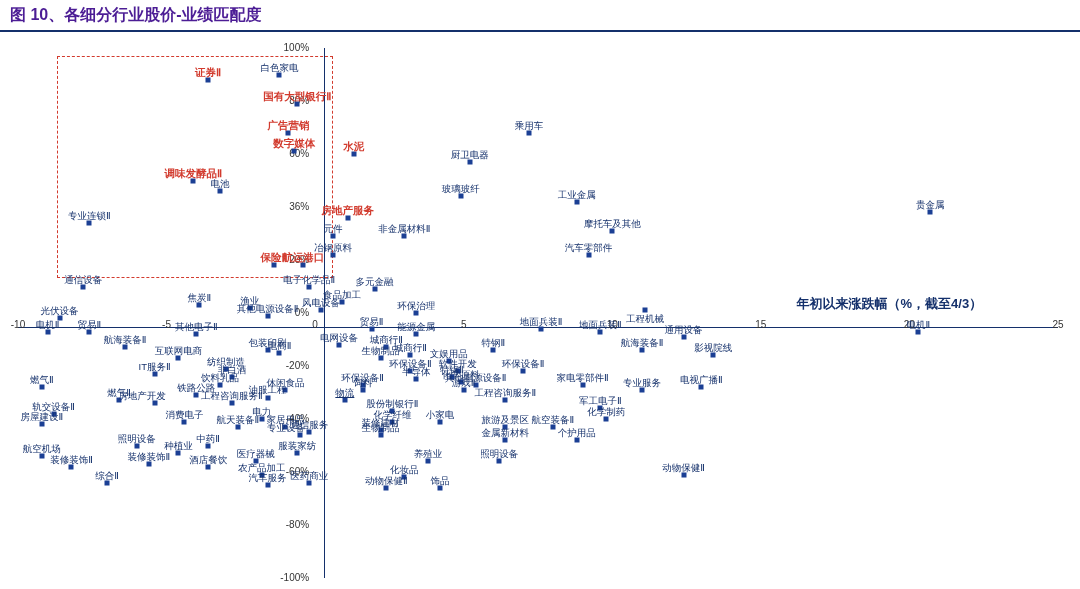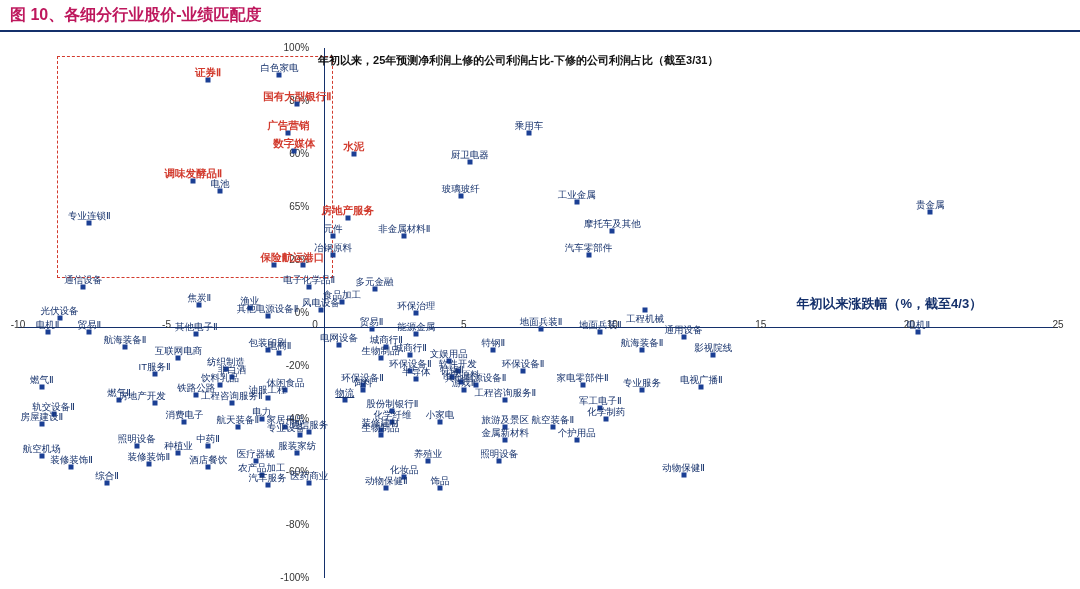--- a/index.html
+++ b/index.html
@@ -14,21 +14,21 @@
   #wrap{position:relative;width:1080px;height:589px;}
 
   
   .title-bar{
     position:absolute;left:0;top:0;width:1080px;height:32px;
     border-bottom:2px solid #14306b;
     box-sizing:border-box;
   }
   .title-text{
     position:absolute;left:10px;top:5px;
-    font-size:16px;font-weight:bold;color:#be185d;
+    font-size:16px;font-weight:bold;color:#4c1d95;
     letter-spacing:0px;
     white-space:nowrap;
   }
 
   
   .footer-bar{
     position:absolute;left:0;top:557px;width:1080px;height:32px;
     border-top:2px solid #14306b;
     box-sizing:border-box;
   }
@@ -87,28 +87,27 @@
 
   <div class="title-bar">
     <div class="title-text">图 10、各细分行业股价-业绩匹配度</div>
   </div>
 
   <div class="plot">
     <div class="axis-x"></div>
     <div class="axis-y"></div>
     <div class="dashed-box" id="hlbox" style="left: 56.6286px; top: 21.95px; width: 274.857px; height: 219.95px;"></div>
 
-    <div class="note" id="note" style="left: 318.114px; top: 18.95px;">年初以来，25年预测净利润上修的公司利润占比-下修的公司利润占比（截至3/31）</div>
     <div class="axis-label" id="xlab" style="left: 796.514px; top: 261px;">年初以来涨跌幅（%，截至4/3）</div>
 
     <div id="ticksY">
         <div class="tick-y" style="left: 269.143px; top: 8px;">100%</div>
         <div class="tick-y" style="left: 269.143px; top: 61px;">80%</div>
         <div class="tick-y" style="left: 269.143px; top: 114px;">60%</div>
-        <div class="tick-y" style="left: 269.143px; top: 167px;">65%</div>
+        <div class="tick-y" style="left: 269.143px; top: 167px;">36%</div>
         <div class="tick-y" style="left: 269.143px; top: 220px;">20%</div>
         <div class="tick-y" style="left: 269.143px; top: 273px;">0%</div>
         <div class="tick-y" style="left: 269.143px; top: 326px;">-20%</div>
         <div class="tick-y" style="left: 269.143px; top: 379px;">-40%</div>
         <div class="tick-y" style="left: 269.143px; top: 432px;">-60%</div>
         <div class="tick-y" style="left: 269.143px; top: 485px;">-80%</div>
         <div class="tick-y" style="left: 269.143px; top: 538px;">-100%</div>
       </div>
     <div id="ticksX">
         <div class="tick-x" style="left: 3px; top: 285px;">-10</div>

